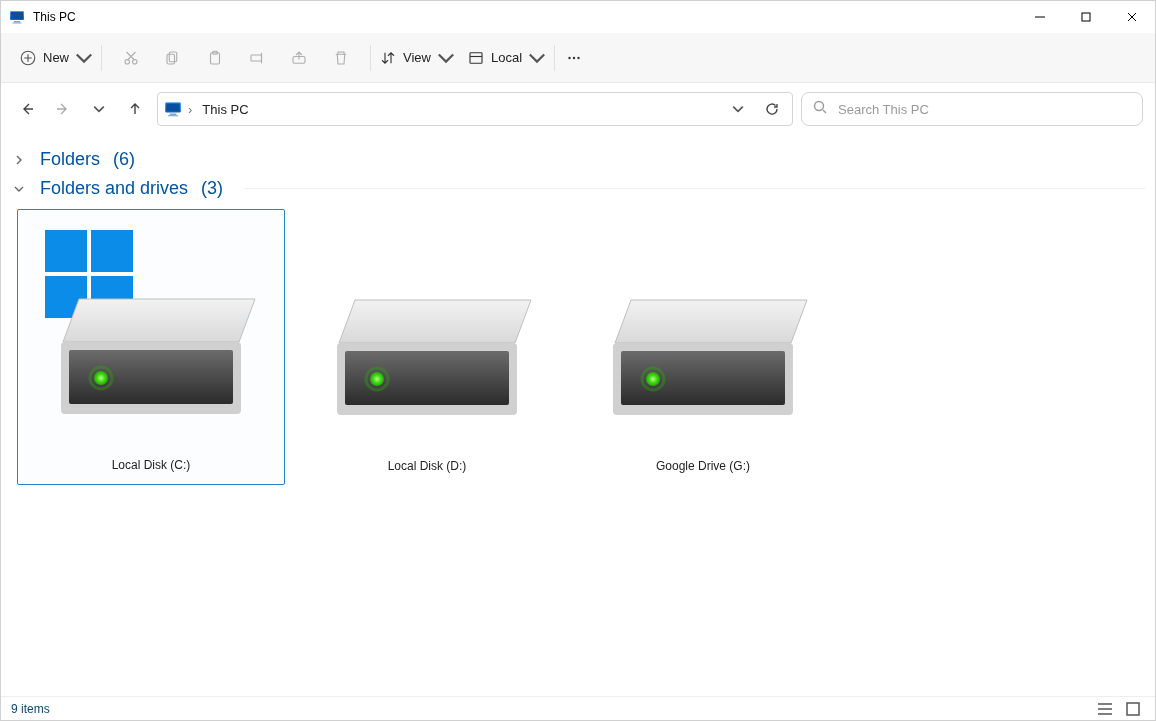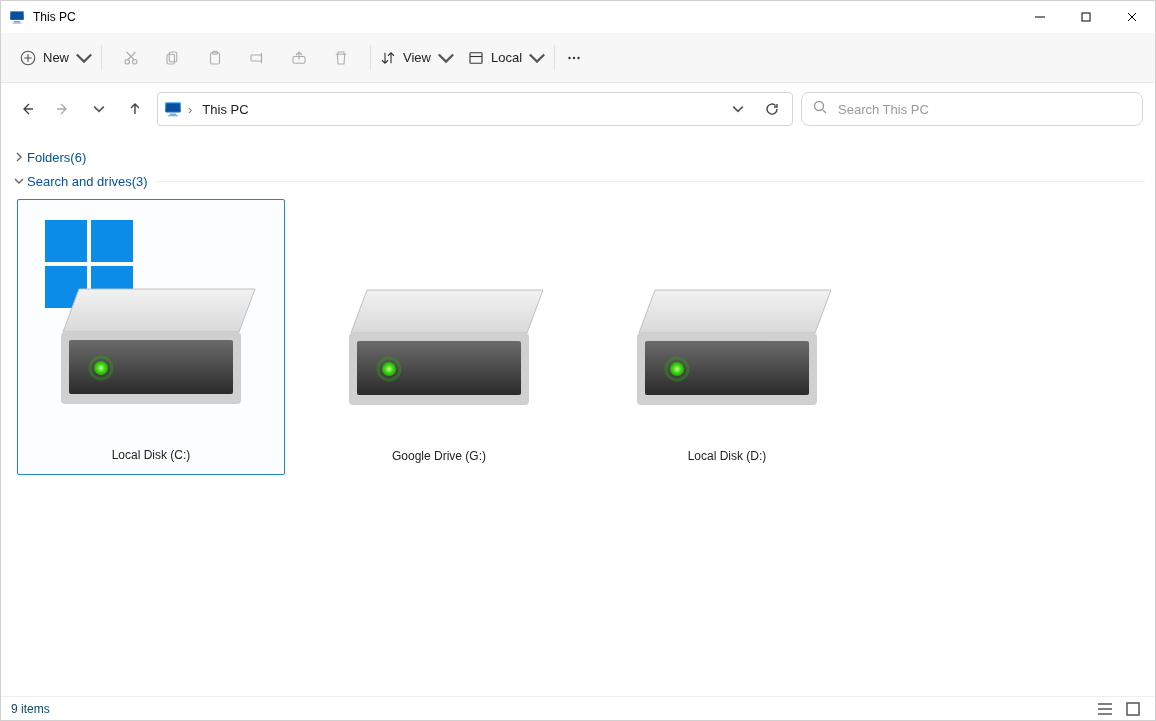--- a/index.html
+++ b/index.html
@@ -30,27 +30,27 @@
   .addressbar .crumb { font-size:13px; color:#222; padding:0 4px; }
   .addressbar .chev { color:#777; font-size:13px; }
   .addressbar .addr-spacer { flex:1; }
   .addressbar .addr-dd, .addressbar .addr-refresh { width:28px; height:28px; display:flex; align-items:center; justify-content:center; color:#555; }
   .searchbox { width:342px; height:34px; border:1px solid #d5d5d5; border-radius:8px; display:flex; align-items:center; padding:0 10px; gap:10px; color:#888; }
   .searchbox input { border:none; outline:none; font-size:13px; flex:1; color:#222; background:transparent; }
   .searchbox input::placeholder { color:#9a9a9a; }
 
   
   .content { flex:1; overflow:auto; padding: 10px 10px 0 10px; }
-  .group-header { display:flex; align-items:center; gap:0; padding:4px 0; font-size:13px; }
+  .group-header { display:flex; align-items:center; gap:13px; padding:4px 0; font-size:18px; }
   .group-header .gh-chevron { width:16px; height:16px; display:flex; align-items:center; justify-content:center; color:#555; }
   .group-header .gh-label { color:#0054a3; }
   .group-header .gh-count { color:#0054a3; }
   .group-header .gh-line { flex:1; height:1px; background:#eee; margin-left:8px; }
 
-  .drives { display:flex; gap:20px; padding:6px 0 30px 6px; }
+  .drives { display:flex; gap:8px; padding:6px 0 30px 6px; }
   .drive { width:268px; height:276px; border-radius:2px; padding:10px 12px 12px 12px; display:flex; flex-direction:column; align-items:center; justify-content:flex-end; }
   .drive.selected { border:1px solid #2185d0; background:rgba(33,133,208,0.02); }
   .drive .drive-art { position:relative; width:100%; height:200px; }
   .drive .drive-label { font-size:12px; color:#222; padding-top:36px; text-align:center; }
 
   
   .statusbar { height:24px; border-top:1px solid #eee; display:flex; align-items:center; padding:0 10px; font-size:12px; color:#0c4a6e; }
   .statusbar .ss-spacer { flex:1; }
   .statusbar .viewbtn { width:24px; height:20px; display:flex; align-items:center; justify-content:center; color:#555; margin-left:4px; }
 </style>
@@ -255,21 +255,21 @@
     <span class="gh-label">Folders</span>
     <span class="gh-count">(6)</span>
   </div>
 
   <div class="group-header">
     <span class="gh-chevron">
       <svg width="10" height="10" viewBox="0 0 10 10">
           <path d="M1 3 L5 7 L9 3" fill="none" stroke="#666" stroke-width="1.4"></path>
         </svg>
     </span>
-    <span class="gh-label">Search and drives</span>
+    <span class="gh-label">Folders and drives</span>
     <span class="gh-count">(3)</span>
     <span class="gh-line"></span>
   </div>
 
   <div class="drives">
 
     <div class="drive selected">
       <div class="drive-art">
         <svg viewBox="0 0 240 200" width="100%" height="100%">
           <g>
@@ -291,34 +291,34 @@
     <div class="drive">
       <div class="drive-art">
         <svg viewBox="0 0 240 200" width="100%" height="100%">
           <polygon points="32,120 208,120 224,77 48,77" fill="url(#driveTop)" stroke="#bfbfbf"></polygon>
           <rect x="30" y="120" width="180" height="72" rx="4" fill="#d0d0d0"></rect>
           <rect x="38" y="128" width="164" height="54" rx="2" fill="url(#driveFront)"></rect>
           <circle cx="70" cy="156" r="7" fill="url(#ledGlow)"></circle>
           <circle cx="70" cy="156" r="11" fill="none" stroke="#2fae0a" stroke-opacity="0.35" stroke-width="3"></circle>
         </svg>
       </div>
-      <div class="drive-label">Google Drive (G:)</div>
+      <div class="drive-label">Local Disk (D:)</div>
     </div>
 
     <div class="drive">
       <div class="drive-art">
         <svg viewBox="0 0 240 200" width="100%" height="100%">
           <polygon points="32,120 208,120 224,77 48,77" fill="url(#driveTop)" stroke="#bfbfbf"></polygon>
           <rect x="30" y="120" width="180" height="72" rx="4" fill="#d0d0d0"></rect>
           <rect x="38" y="128" width="164" height="54" rx="2" fill="url(#driveFront)"></rect>
           <circle cx="70" cy="156" r="7" fill="url(#ledGlow)"></circle>
           <circle cx="70" cy="156" r="11" fill="none" stroke="#2fae0a" stroke-opacity="0.35" stroke-width="3"></circle>
         </svg>
       </div>
-      <div class="drive-label">Local Disk (D:)</div>
+      <div class="drive-label">Google Drive (G:)</div>
     </div>
 
   </div>
 </div>
 
 <div class="statusbar">
   <span>9 items</span>
   <span class="ss-spacer"></span>
   <div class="viewbtn">
     <svg width="16" height="14" viewBox="0 0 16 14">

